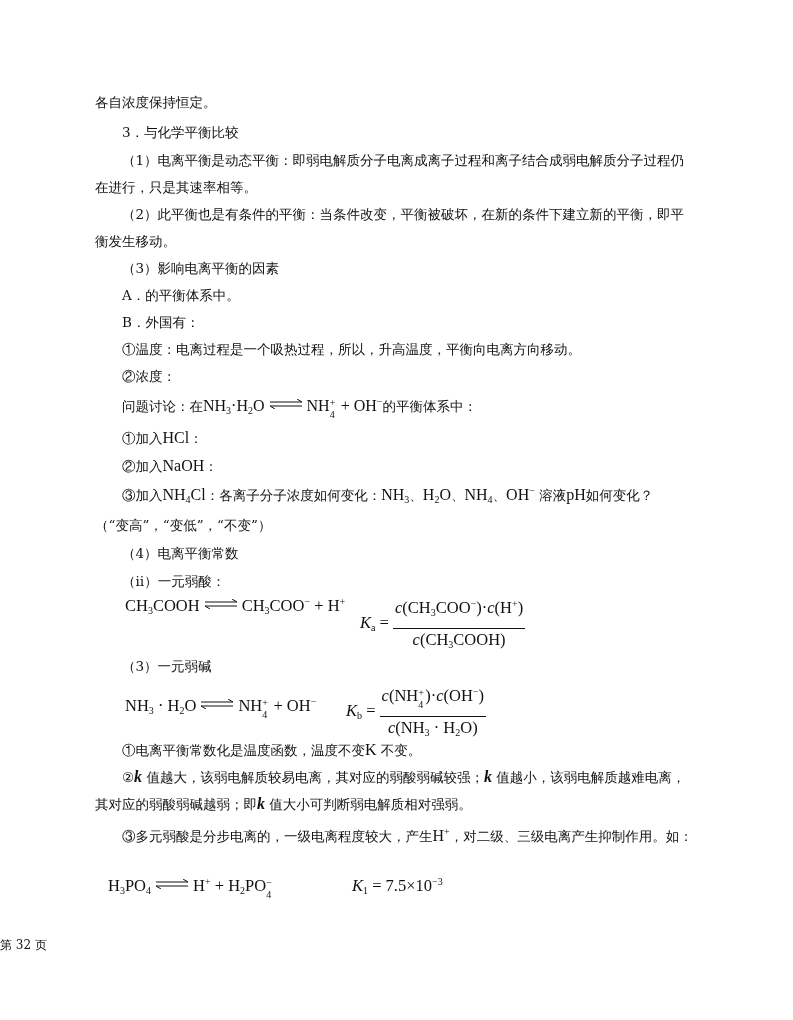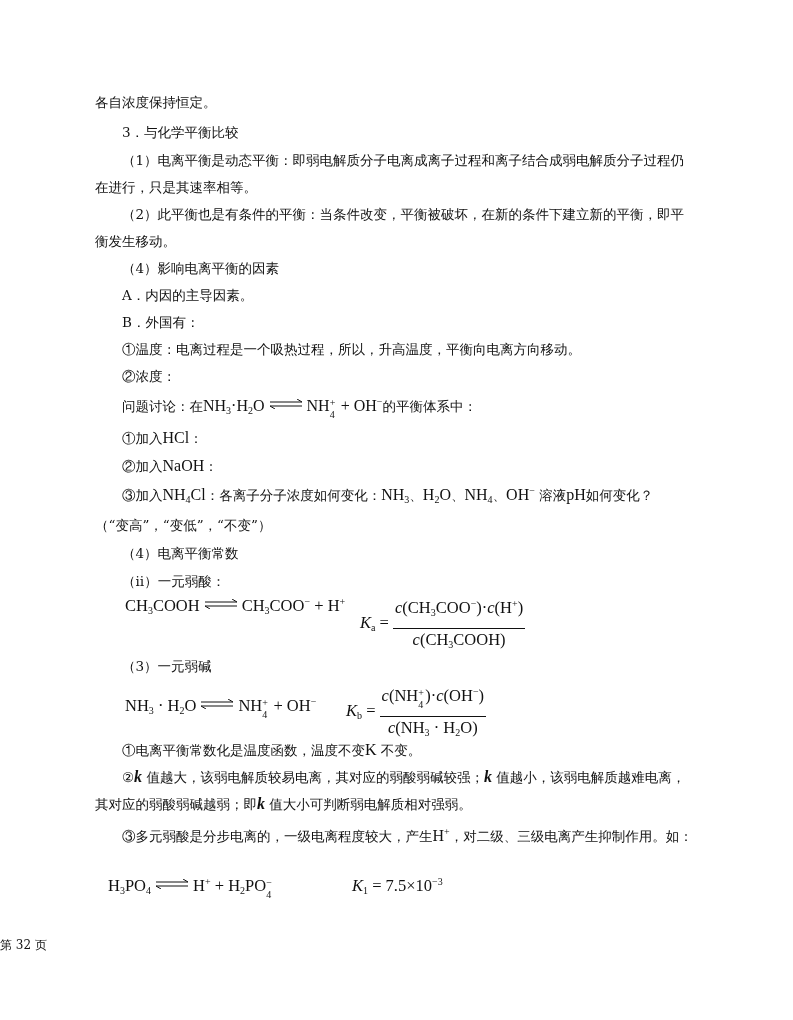--- a/index.html
+++ b/index.html
@@ -33,22 +33,22 @@
 </style>
 </head>
 <body>
 
 <div class="line" style="top:92px">各自浓度保持恒定。</div>
 <div class="line ind" style="top:122px">3．与化学平衡比较</div>
 <div class="line ind" style="top:150px">（1）电离平衡是动态平衡：即弱电解质分子电离成离子过程和离子结合成弱电解质分子过程仍</div>
 <div class="line" style="top:177px">在进行，只是其速率相等。</div>
 <div class="line ind" style="top:204px">（2）此平衡也是有条件的平衡：当条件改变，平衡被破坏，在新的条件下建立新的平衡，即平</div>
 <div class="line" style="top:231px">衡发生移动。</div>
-<div class="line ind" style="top:258px">（4）影响电离平衡的因素</div>
-<div class="line ind" style="top:285px">A．内因的主导因素。</div>
+<div class="line ind" style="top:258px">（3）影响电离平衡的因素</div>
+<div class="line ind" style="top:285px">A．的平衡体系中。</div>
 <div class="line ind" style="top:312px">B．外国有：</div>
 <div class="line ind" style="top:339px">①温度：电离过程是一个吸热过程，所以，升高温度，平衡向电离方向移动。</div>
 <div class="line ind" style="top:366px">②浓度：</div>
 
 <div class="line ind" style="top:396px">
   <span>问题讨论：在</span><span class="f"><span>NH</span><sub>3</sub><span>·</span><span>H</span><sub>2</sub><span>O</span><span class="arrow"><svg width="36" height="10">
           <line x1="2" y1="3" x2="34" y2="3" stroke="#111" stroke-width="1"></line>
           <polyline points="29,0 34,3" fill="none" stroke="#111" stroke-width="1"></polyline>
           <line x1="2" y1="7" x2="34" y2="7" stroke="#111" stroke-width="1"></line>
           <polyline points="2,7 7,10" fill="none" stroke="#111" stroke-width="1"></polyline>

